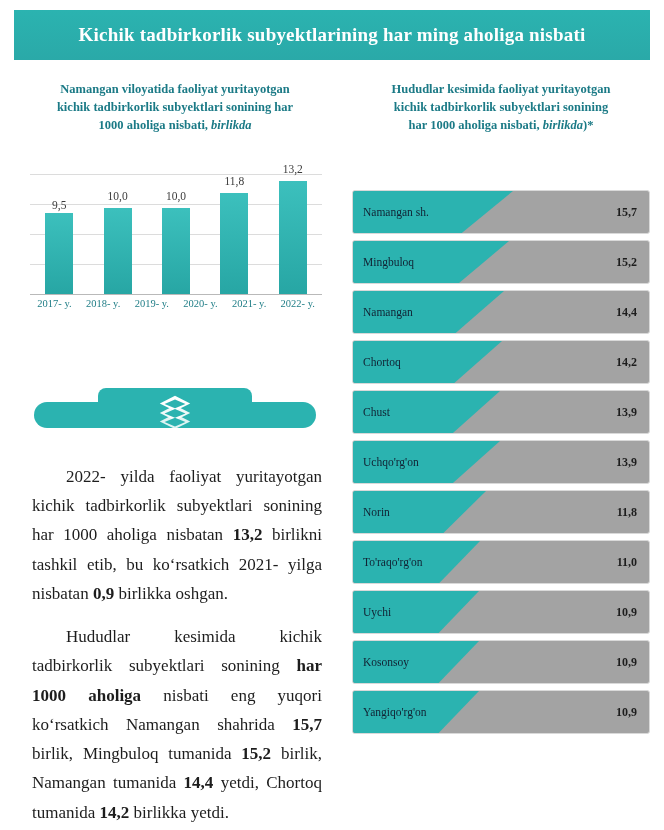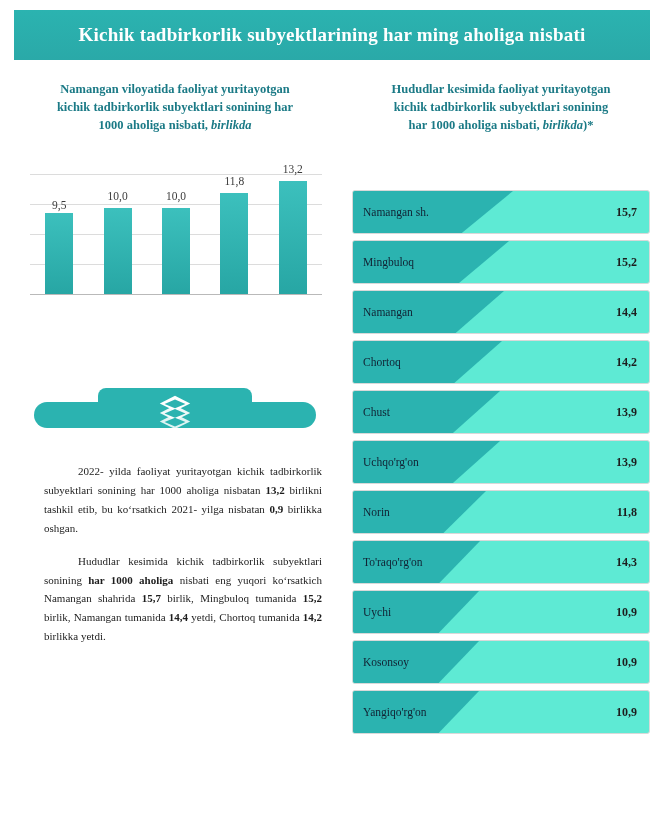--- a/index.html
+++ b/index.html
@@ -164,26 +164,26 @@
   
   .paragraphs {
     position: absolute;
     left: 14px;
     top: 462px;
     width: 322px;
     padding: 0 14px;
     box-sizing: border-box;
   }
   .para {
-    font-size: 11px;
+    font-size: 17px;
     line-height: 1.72;
     color: #1d1d1d;
     text-align: justify;
     text-indent: 34px;
-    margin: 0 0 14px 16px;
+    margin: 0 0 14px 4px;
   }
   .para b { font-weight: bold; }
 
   
   .right-col {
     position: absolute;
     left: 352px;
     top: 80px;
     width: 298px;
   }
@@ -201,21 +201,21 @@
     left: 352px;
     top: 190px;
     width: 298px;
   }
   .funnel-row {
     position: relative;
     height: 44px;
     margin-bottom: 6px;
     border: 1px solid #d9d9d9;
     border-radius: 3px;
-    background: #5eead4;
+    background: #a3a3a3;
     box-sizing: border-box;
     overflow: hidden;
   }
   .funnel-shape {
     position: absolute;
     left: 0;
     top: 0;
     height: 100%;
     background: #2bb3b0;
   }
@@ -283,20 +283,28 @@
             <div class="bar-wrap">
               <div class="bar-value" style="top: 1px;">11,8</div>
               <div class="bar" style="height: 101px;"></div>
             </div>
             <div class="bar-wrap">
               <div class="bar-value" style="top: -11px;">13,2</div>
               <div class="bar" style="height: 113px;"></div>
             </div>
           </div>
       </div>
+      <div class="xaxis" id="xaxis">
+          <div class="xtick">2017- y.</div>
+          <div class="xtick">2018- y.</div>
+          <div class="xtick">2019- y.</div>
+          <div class="xtick">2020- y.</div>
+          <div class="xtick">2021- y.</div>
+          <div class="xtick">2022- y.</div>
+        </div>
     </div>
   </div>
 
   <div class="emblem-zone">
     <div class="ribbon-left"></div>
     <div class="ribbon-right"></div>
     <div class="ribbon-mid"></div>
     <svg class="emblem-icon" viewBox="0 0 40 40">
       <polygon points="20,4 36,12 20,20 4,12" fill="#ffffff"></polygon>
       <polygon points="20,14 36,22 20,30 4,22" fill="#ffffff" opacity="0.92"></polygon>
@@ -357,21 +365,21 @@
         <div class="funnel-val">13,9</div>
       </div>
       <div class="funnel-row">
         <div class="funnel-shape" style="width: 133px; clip-path: polygon(0px 0px, 100% 0px, 68% 100%, 0px 100%);"></div>
         <div class="funnel-label">Norin</div>
         <div class="funnel-val">11,8</div>
       </div>
       <div class="funnel-row">
         <div class="funnel-shape" style="width: 127px; clip-path: polygon(0px 0px, 100% 0px, 68% 100%, 0px 100%);"></div>
         <div class="funnel-label">To'raqo'rg'on</div>
-        <div class="funnel-val">14,3</div>
+        <div class="funnel-val">11,0</div>
       </div>
       <div class="funnel-row">
         <div class="funnel-shape" style="width: 126px; clip-path: polygon(0px 0px, 100% 0px, 68% 100%, 0px 100%);"></div>
         <div class="funnel-label">Uychi</div>
         <div class="funnel-val">10,9</div>
       </div>
       <div class="funnel-row">
         <div class="funnel-shape" style="width: 126px; clip-path: polygon(0px 0px, 100% 0px, 68% 100%, 0px 100%);"></div>
         <div class="funnel-label">Kosonsoy</div>
         <div class="funnel-val">10,9</div>

